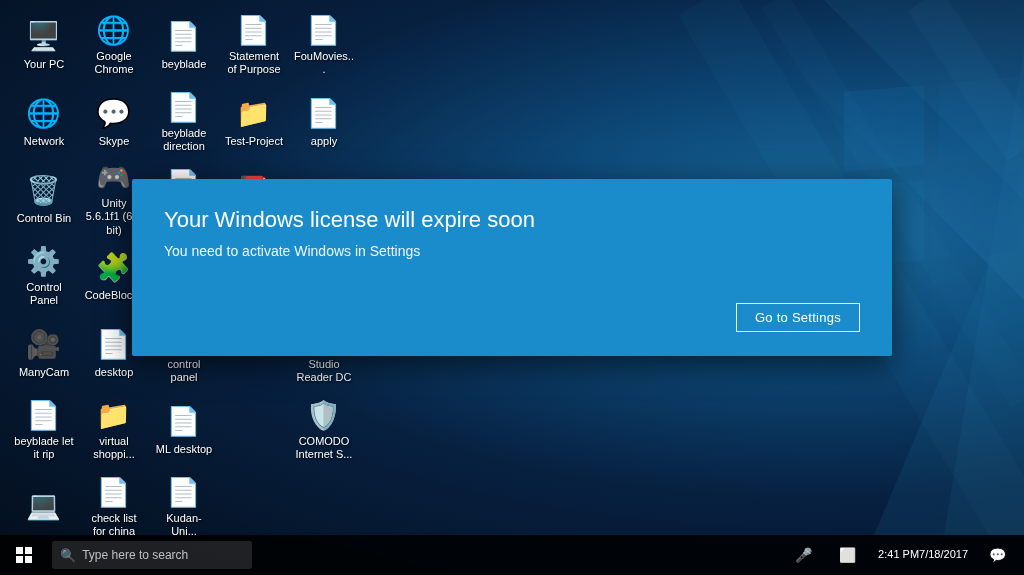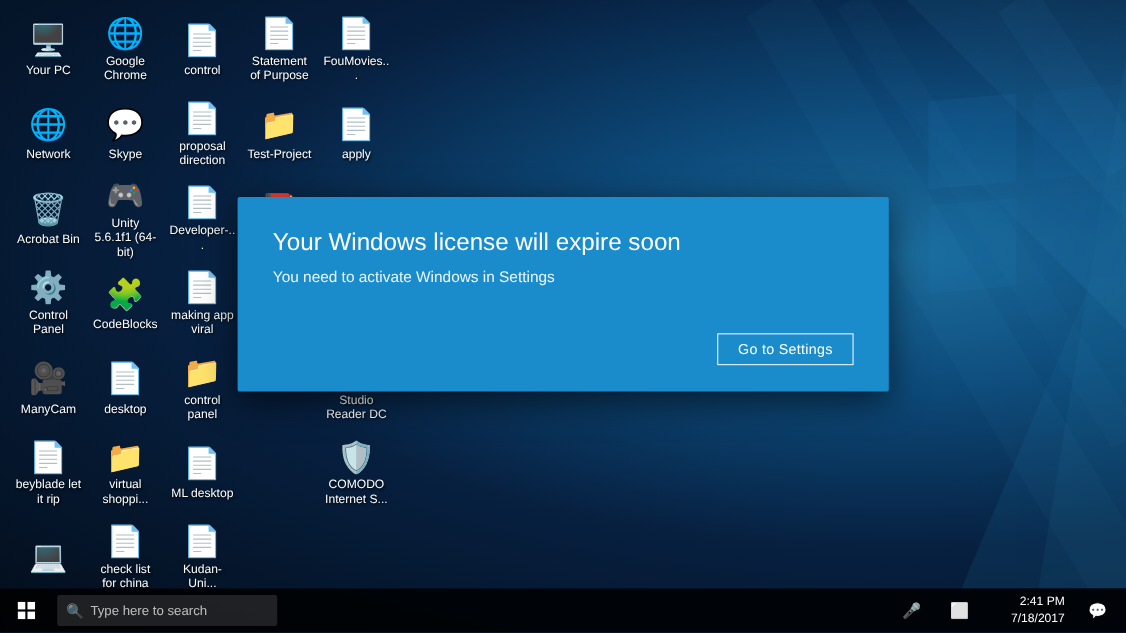--- a/index.html
+++ b/index.html
@@ -127,42 +127,41 @@
       display: flex;
       align-items: center;
       justify-content: center;
       color: #fff;
       font-size: 14px;
       cursor: pointer;
     }
 
     .taskbar-clock {
       display: flex;
-      flex-direction: column;
+      flex-direction: row;
       align-items: flex-end;
       color: #fff;
       font-size: 11px;
       cursor: pointer;
       padding: 0 4px;
       line-height: 1.4;
-      margin-left: 16px;
     }
 
     
     .modal-overlay {
       position: absolute;
       top: 0; left: 0; right: 0; bottom: 40px;
       display: flex;
       align-items: center;
       justify-content: center;
       z-index: 50;
     }
 
     .modal {
-      width: 592px;
+      width: 760px;
       background: #1a8ccc;
       border-radius: 2px;
       padding: 28px 32px 24px 32px;
       box-shadow: 0 8px 32px rgba(0,0,0,0.6);
     }
 
     .modal-title {
       font-size: 22px;
       font-weight: 300;
       color: #fff;
@@ -242,55 +241,55 @@
     <div class="desktop-icon">
       <div class="icon-img">🖥️</div>
       <div class="icon-label">Your PC</div>
     </div>
     <div class="desktop-icon">
       <div class="icon-img">🌐</div>
       <div class="icon-label">Google Chrome</div>
     </div>
     <div class="desktop-icon">
       <div class="icon-img">📄</div>
-      <div class="icon-label">control</div>
+      <div class="icon-label">beyblade</div>
     </div>
     <div class="desktop-icon">
       <div class="icon-img">📄</div>
       <div class="icon-label">Statement of Purpose</div>
     </div>
     <div class="desktop-icon">
       <div class="icon-img">📄</div>
       <div class="icon-label">FouMovies...</div>
     </div>
 
     <div class="desktop-icon">
       <div class="icon-img">🌐</div>
       <div class="icon-label">Network</div>
     </div>
     <div class="desktop-icon">
       <div class="icon-img">💬</div>
       <div class="icon-label">Skype</div>
     </div>
     <div class="desktop-icon">
       <div class="icon-img">📄</div>
-      <div class="icon-label">proposal direction</div>
+      <div class="icon-label">beyblade direction</div>
     </div>
     <div class="desktop-icon">
       <div class="icon-img">📁</div>
       <div class="icon-label">Test-Project</div>
     </div>
     <div class="desktop-icon">
       <div class="icon-img">📄</div>
       <div class="icon-label">apply</div>
     </div>
 
     <div class="desktop-icon">
       <div class="icon-img">🗑️</div>
-      <div class="icon-label">Acrobat Bin</div>
+      <div class="icon-label">Control Bin</div>
     </div>
     <div class="desktop-icon">
       <div class="icon-img">🎮</div>
       <div class="icon-label">Unity 5.6.1f1 (64-bit)</div>
     </div>
     <div class="desktop-icon">
       <div class="icon-img">📄</div>
       <div class="icon-label">Developer-...</div>
     </div>
     <div class="desktop-icon">

